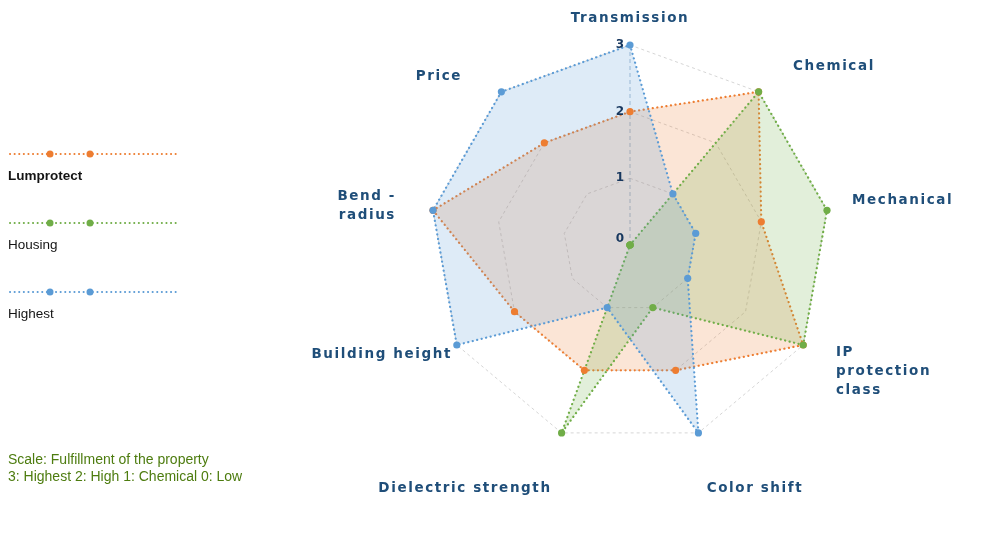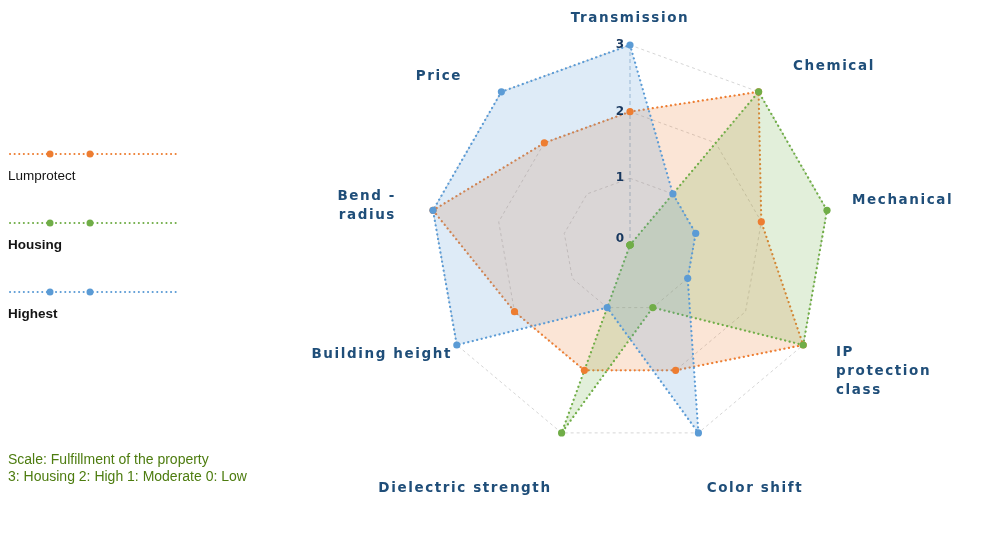--- a/index.html
+++ b/index.html
@@ -6,22 +6,22 @@
     margin: 0; padding: 0;
     width: 1000px; height: 545px;
     background: #ffffff;
     font-family: "Liberation Sans", sans-serif;
     overflow: hidden;
   }
   .page { position: relative; width: 1000px; height: 545px; }
   #chart { position: absolute; left: 0; top: 0; }
   .legend { position: absolute; left: 8px; top: 146px; width: 190px; }
   .legend-item { margin-bottom: 32px; }
-  .legend-label { font-size: 13.5px; color: #141414; margin-top: 4px; font-weight: bold; }
-  .legend-label.bold { font-weight: normal; }
+  .legend-label { font-size: 13.5px; color: #141414; margin-top: 4px; }
+  .legend-label.bold { font-weight: bold; }
   .scale-note {
     position: absolute; left: 8px; top: 451px;
     font-size: 14px; color: #4d7c0f; line-height: 17px;
   }
   svg text.axis-label {
     font-family: "DejaVu Sans", "Liberation Sans", sans-serif;
     font-size: 13.5px; font-weight: bold;
     fill: #1F4E79; letter-spacing: 1.6px;
   }
   svg text.tick {
@@ -100,16 +100,16 @@
         </svg><div class="legend-label">Housing</div></div>
       <div class="legend-item"><svg width="174" height="12">
           <line x1="2" y1="6" x2="170" y2="6" stroke="#5B9BD5" stroke-width="2" stroke-linecap="round" stroke-dasharray="0.1 4.5"></line>
           <circle cx="42" cy="6" r="3.5" fill="#5B9BD5"></circle>
           <circle cx="82" cy="6" r="3.5" fill="#5B9BD5"></circle>
         </svg><div class="legend-label">Highest</div></div>
     </div>
 
   <div class="scale-note">
     <div>Scale: Fulfillment of the property</div>
-    <div>3: Housing 2: High 1: Moderate 0: Low</div>
+    <div>3: Highest 2: High 1: Chemical 0: Low</div>
   </div>
 
 </div>
 
 </body></html>

